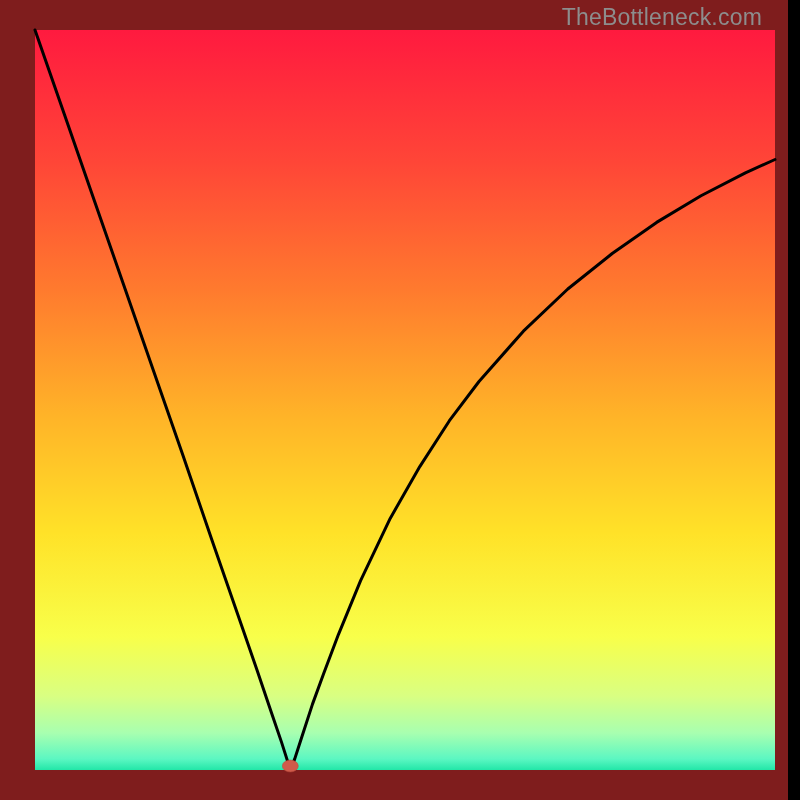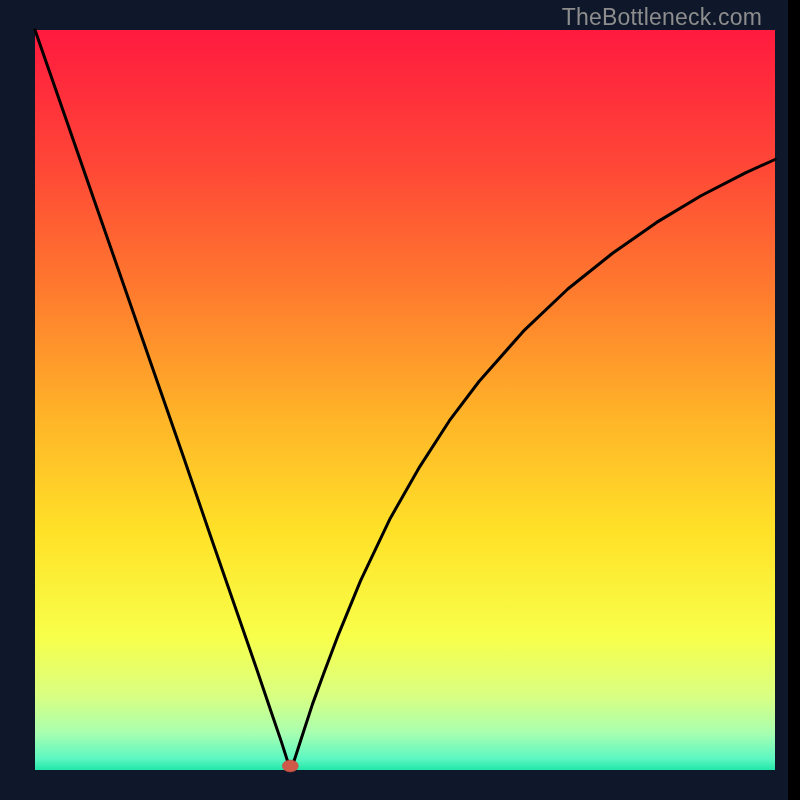--- a/index.html
+++ b/index.html
@@ -9,21 +9,21 @@
     height: 800px;
     background: #000;
     overflow: hidden;
   }
   .frame {
     position: absolute;
     left: 0;
     top: 0;
     width: 788px;
     height: 800px;
-    background: #0f172a;
+    background: #7f1d1d;
   }
   .plot {
     position: absolute;
     left: 35px;
     top: 30px;
     width: 740px;
     height: 740px;
     
   }
   .watermark {

